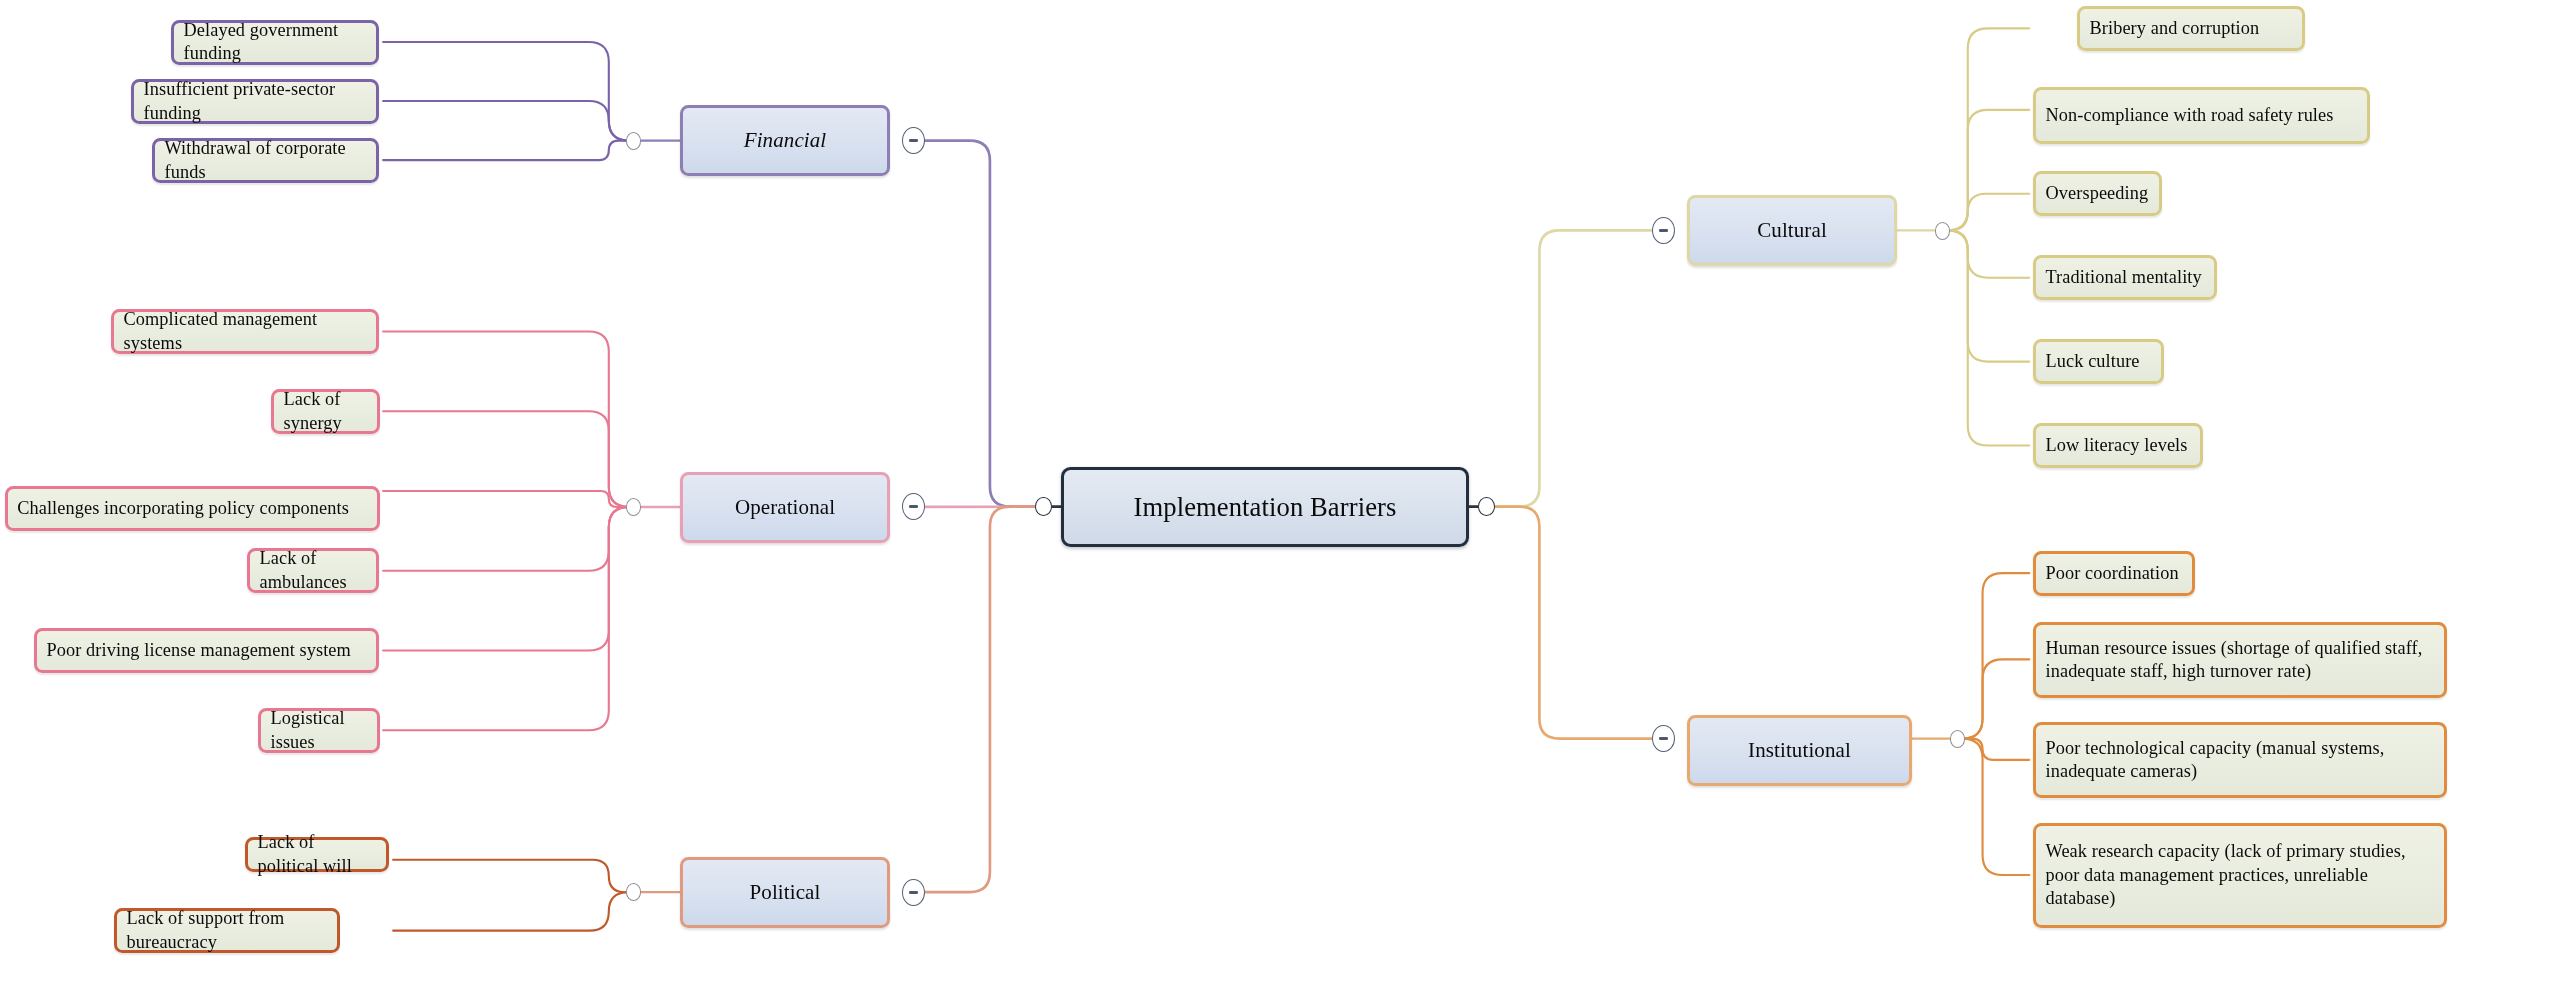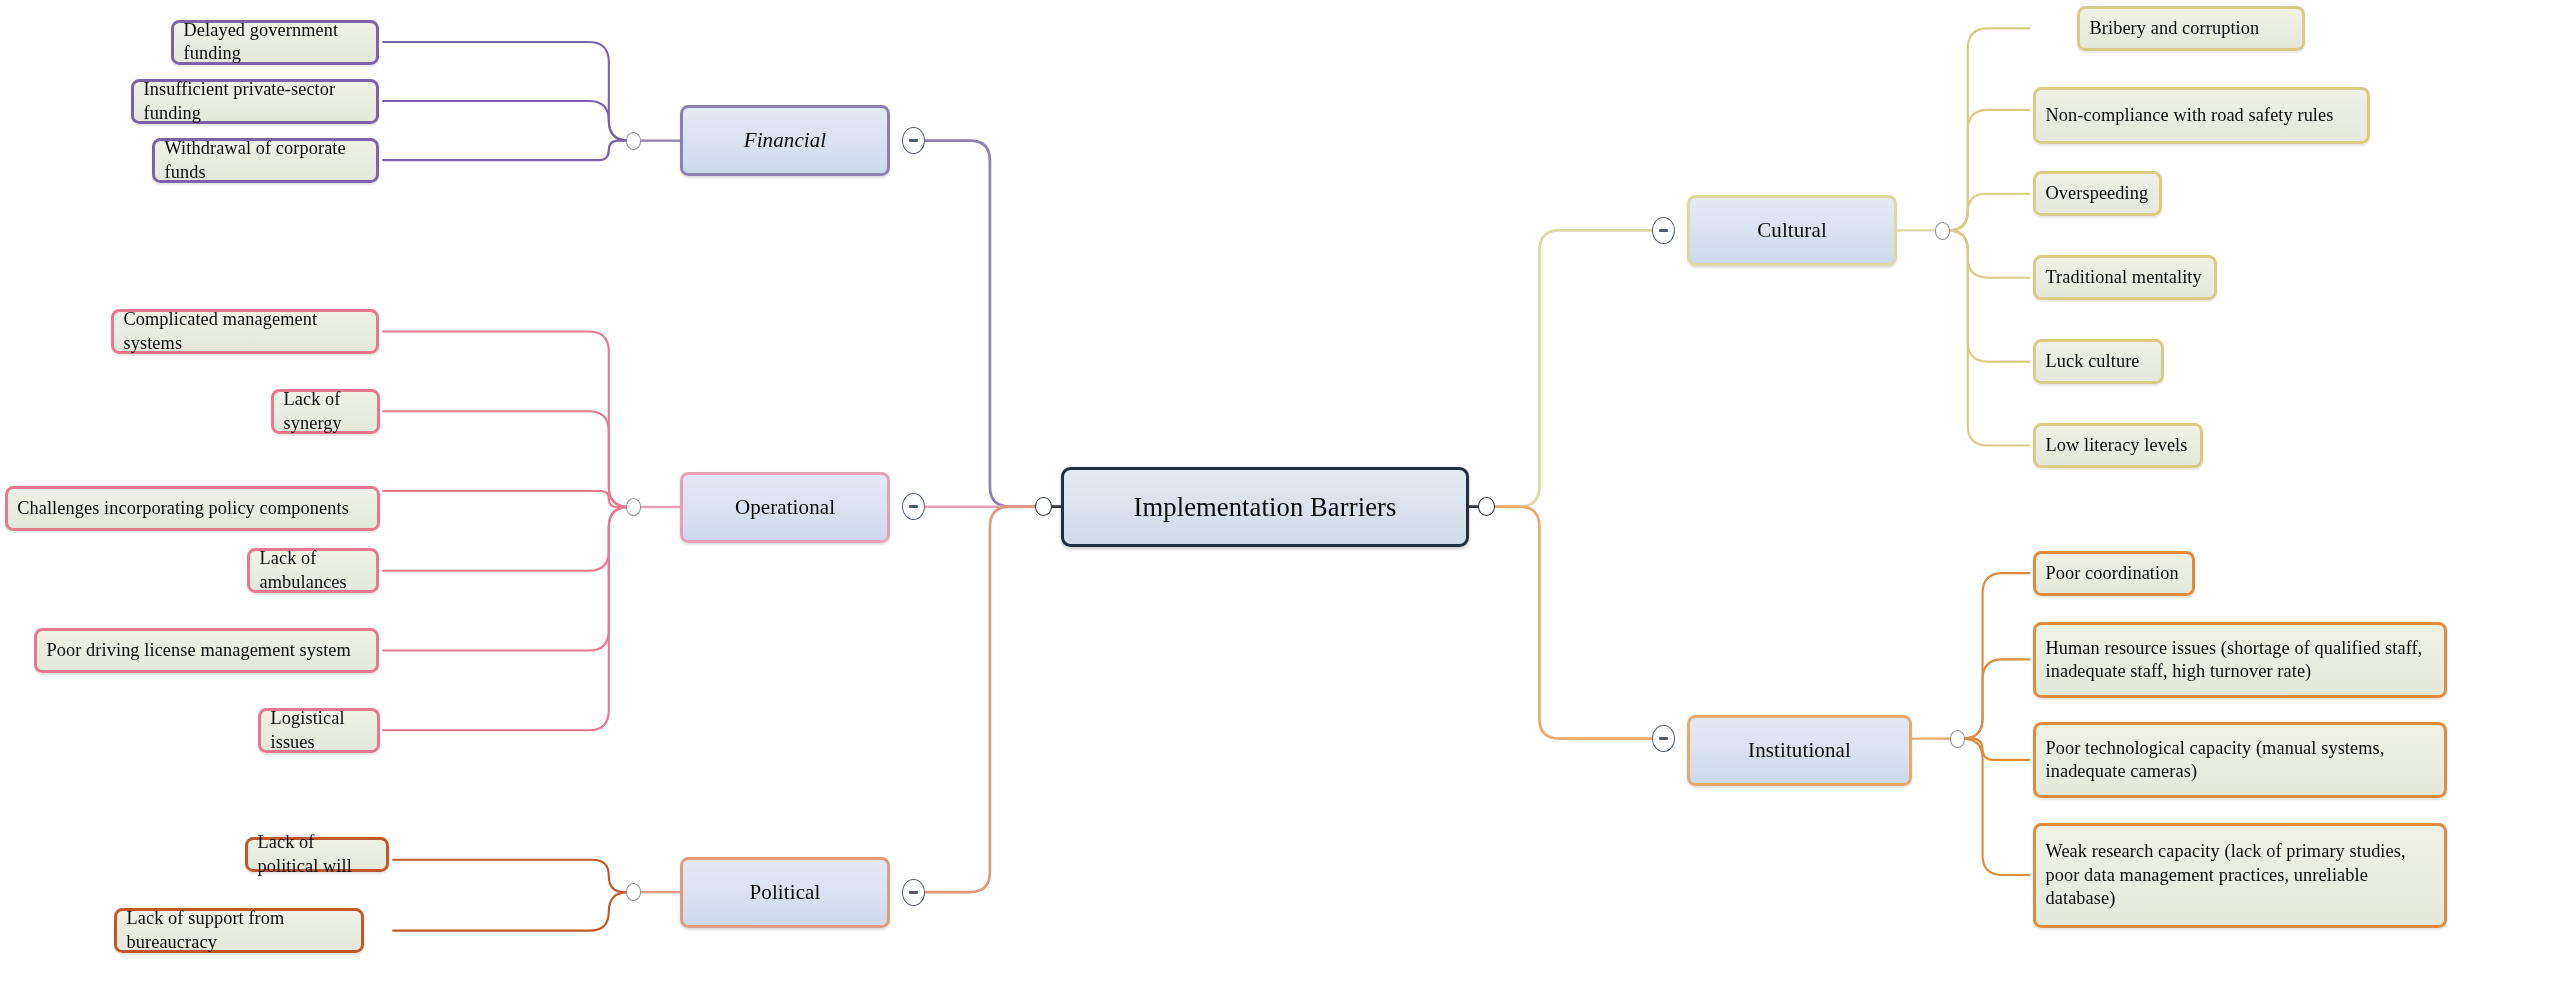--- a/index.html
+++ b/index.html
@@ -156,21 +156,21 @@
       </div>
       <div class="node cat" style="left: 680px; top: 857px; width: 210px; height: 71px; border-color: rgb(224, 154, 128);">
         <span class="txt">Political</span>
       </div>
       <div class="toggle" style="left: 902px; top: 879px;">
         <i></i>
       </div>
       <div class="node leaf" style="left: 245px; top: 837px; width: 144px; height: 35px; border-color: rgb(192, 88, 44);">
         <span class="txt">Lack of political will</span>
       </div>
-      <div class="node leaf" style="left: 114px; top: 908px; width: 250px; height: 45px; border-color: rgb(192, 88, 44);">
+      <div class="node leaf" style="left: 114px; top: 908px; width: 226px; height: 45px; border-color: rgb(192, 88, 44);">
         <span class="txt">Lack of support from bureaucracy</span>
       </div>
       <div class="node cat" style="left: 1687px; top: 195px; width: 210px; height: 71px; border-color: rgb(222, 215, 166);">
         <span class="txt">Cultural</span>
       </div>
       <div class="toggle" style="left: 1652px; top: 217px;">
         <i></i>
       </div>
       <div class="node leaf" style="left: 2033px; top: 5.9px; width: 228px; height: 45px; border-color: rgb(216, 203, 134); margin-left: 44px;">
         <span class="txt">Bribery and corruption</span>

